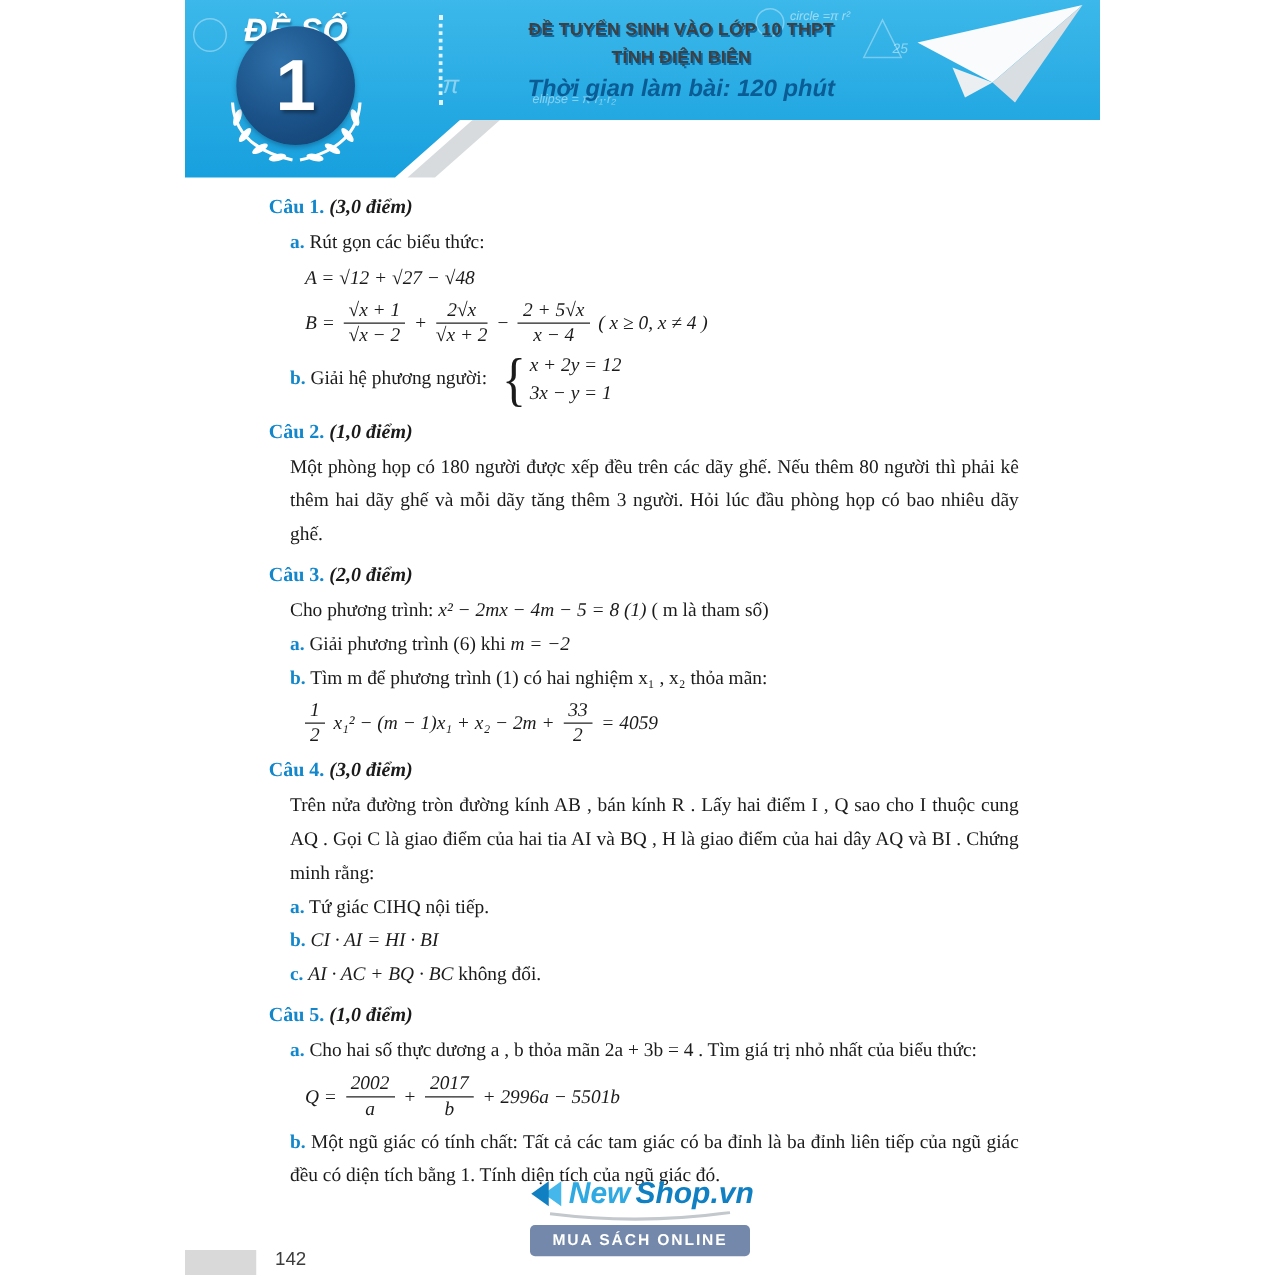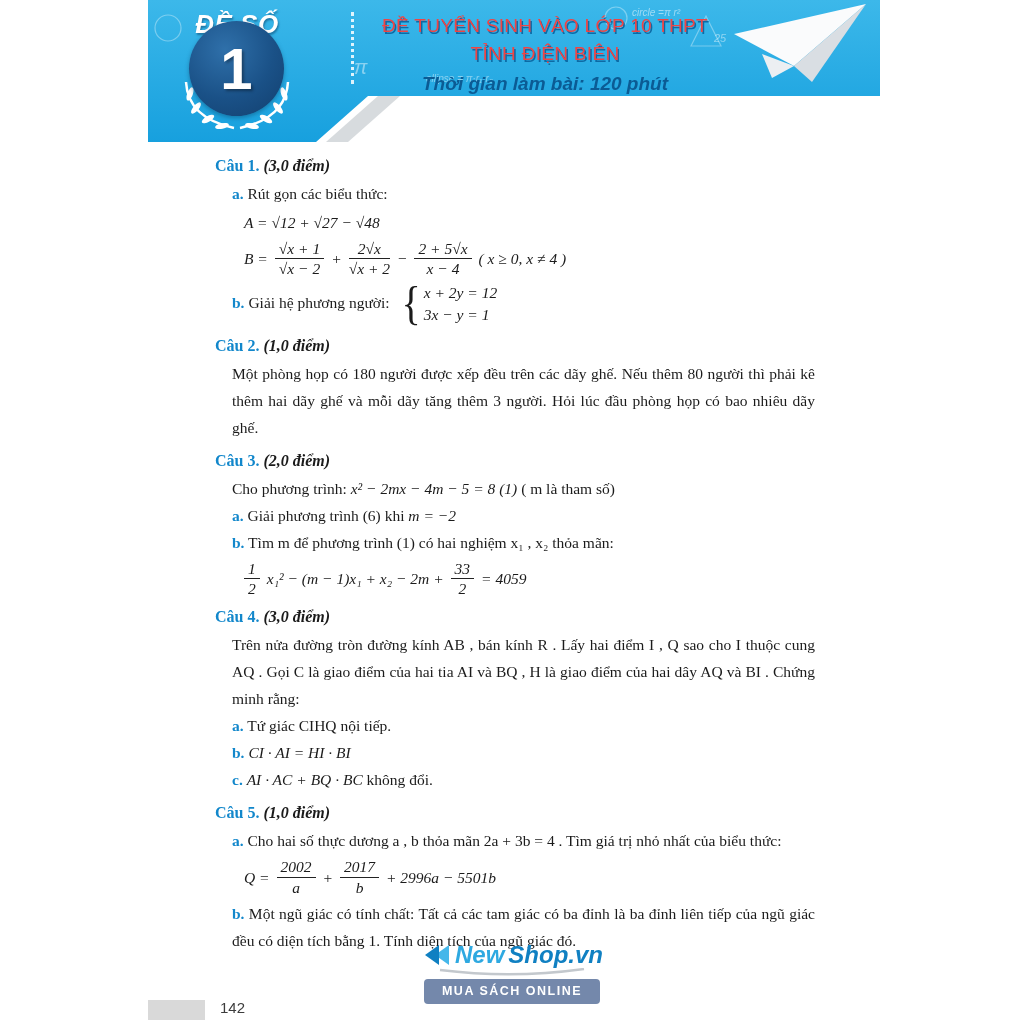--- a/index.html
+++ b/index.html
@@ -15,21 +15,21 @@
                  text-shadow:1px 2px 2px rgba(11,70,110,.55); letter-spacing:.5px; }
   .badge-circle { position:absolute; left:41px; top:21px; width:95px; height:95px; border-radius:50%;
                   background:radial-gradient(circle at 38% 30%, #2f70aa 0%, #1a5187 55%, #123f6e 100%);
                   display:flex; align-items:center; justify-content:center;
                   box-shadow:0 2px 4px rgba(0,40,70,.35); }
   .badge-circle span { color:#fff; font-weight:bold; font-size:58px; line-height:1;
                        text-shadow:2px 2px 3px rgba(0,0,0,.35); }
   .dotted-sep { position:absolute; left:203px; top:12px; height:72px; width:0;
                 border-left:3px dotted rgba(255,255,255,.85); }
   .title-block { position:absolute; left:232px; top:15px; width:330px; text-align:center; }
-  .title1,.title2 { color:#ef4444; font-weight:400; font-size:19px; letter-spacing:.3px;
+  .title1,.title2 { color:#404040; font-weight:700; font-size:14px; letter-spacing:.3px;
                     text-shadow:1.4px 1.8px 0 #0d6aa5; }
   .title2 { margin-top:6px; }
   .time-note { margin-top:8px; font-style:italic; font-weight:600; font-size:19px; color:#0b5b94; }
 
   
   .content { position:absolute; left:215px; top:146px; width:600px;
              font-size:15.5px; line-height:27px; text-align:justify; }
   .q-head { margin:6px 0 1px; font-size:16px; }
   .q-label { color:#1287cb; font-weight:bold; }
   .q-points { font-weight:bold; font-style:italic; }

